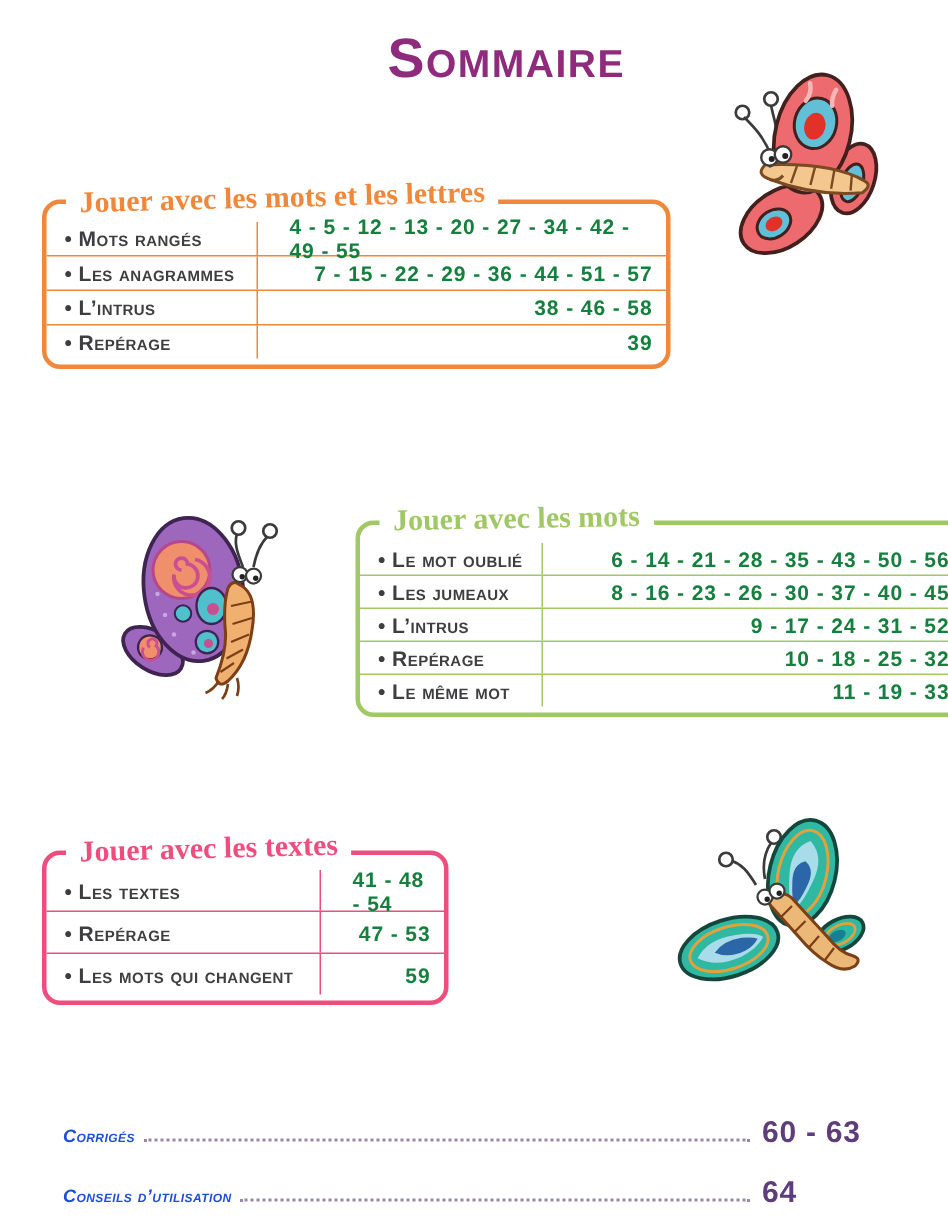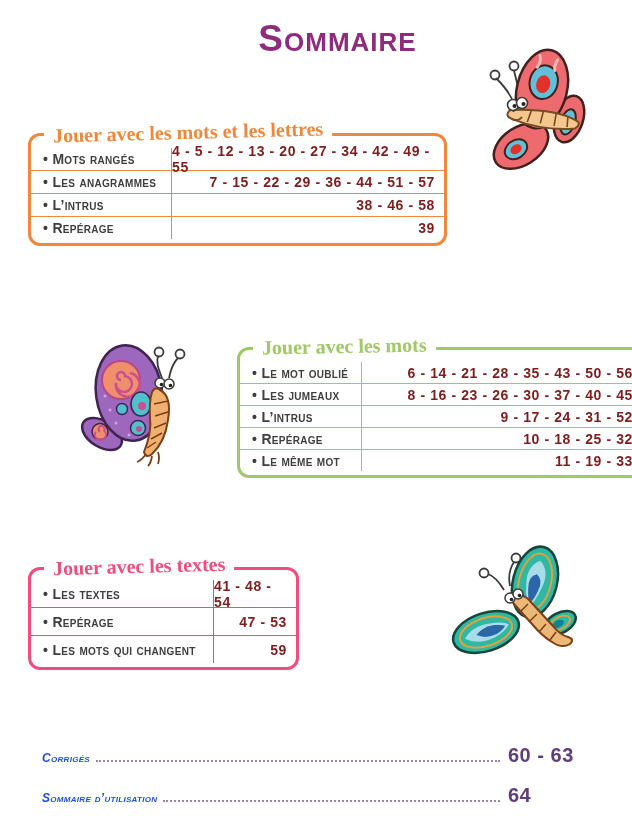--- a/index.html
+++ b/index.html
@@ -16,21 +16,21 @@
     font-family:"Liberation Serif",serif;font-weight:bold;font-size:20px;color:var(--ac);
     white-space:nowrap;transform:rotate(-1.5deg);}
   .rows{display:block;}
   .row{display:flex;align-items:center;height:var(--rh);}
   .row + .row{border-top:1.5px solid var(--ac);}
   .lbl{width:var(--lw);flex:0 0 var(--lw);padding-left:12px;box-sizing:border-box;
     font-variant:small-caps;font-weight:bold;font-size:14px;letter-spacing:.3px;color:#3E3E40;}
   .lbl::before{content:"• ";}
   .pg{flex:1;height:100%;display:flex;align-items:center;justify-content:flex-end;
     border-left:1.5px solid var(--ac);padding-right:9px;
-    font-weight:bold;font-size:14px;letter-spacing:.6px;color:#7f1d1d;}
+    font-weight:bold;font-size:14px;letter-spacing:.6px;color:#15803d;padding-left:21px;}
 
   .section--orange{--ac:#F0883B;--lw:140px;--rh:22px;left:28px;top:133px;width:419px;}
   .section--green {--ac:#A0C864;--lw:121px;--rh:21px;left:237px;top:347px;width:408px;}
   .section--green .hdr{transform:rotate(-1deg);}
   .section--pink  {--ac:#EE4E7D;--lw:182px;--rh:27px;left:28px;top:567px;width:271px;padding-top:10px;}
 
   .butterfly{position:absolute;}
   .bf-red{left:462px;top:32px;}
   .bf-purple{left:72px;top:338px;}
   .bf-teal{left:438px;top:540px;}
@@ -211,19 +211,19 @@
     <circle cx="81.5" cy="55.5" r="1.8" fill="#222"></circle>
   </svg>
 
   <div class="footer">
     <div class="footer-line">
       <span class="footer-label">Corrigés</span>
       <span class="footer-leader"></span>
       <span class="footer-pages">60 - 63</span>
     </div>
     <div class="footer-line">
-      <span class="footer-label">Sommaire d’utilisation</span>
+      <span class="footer-label">Conseils d’utilisation</span>
       <span class="footer-leader"></span>
       <span class="footer-pages">64</span>
     </div>
   </div>
 
 </div>
 
 </body></html>

